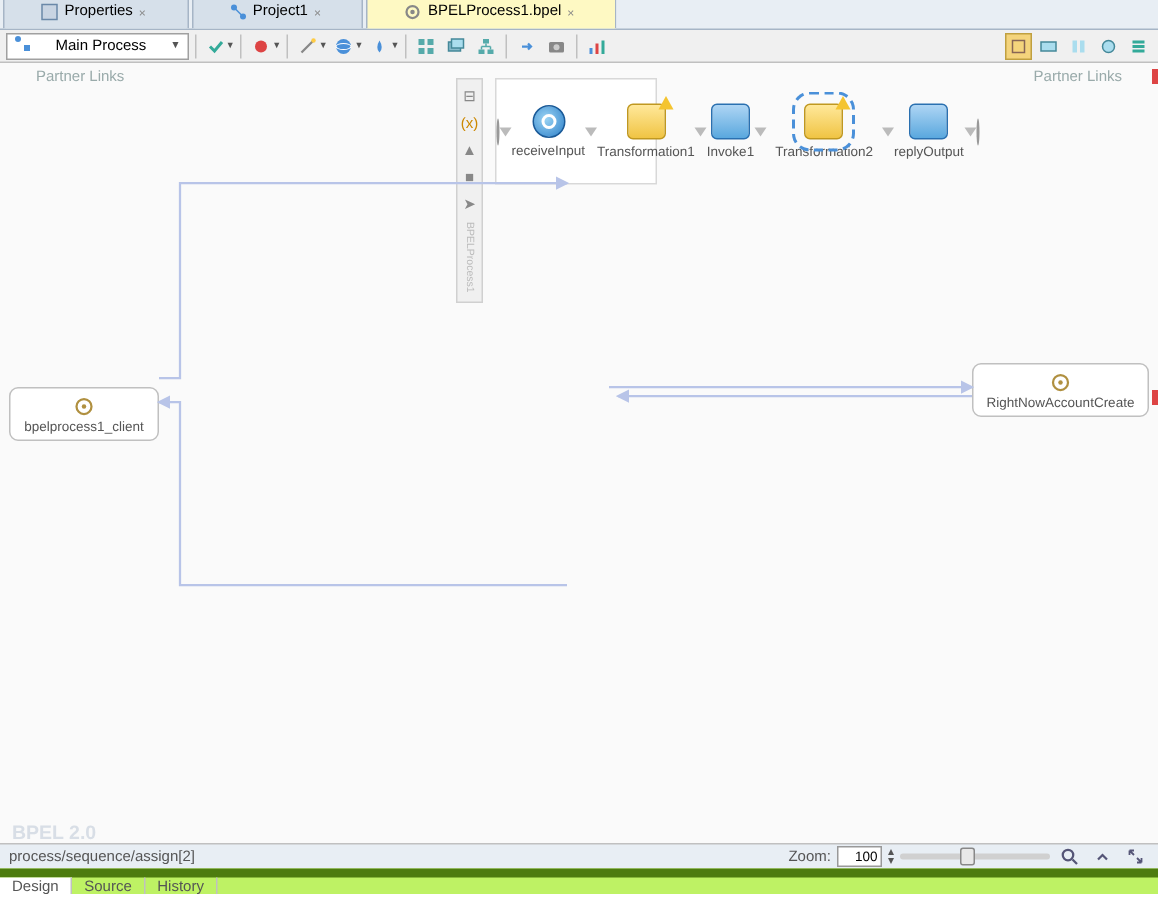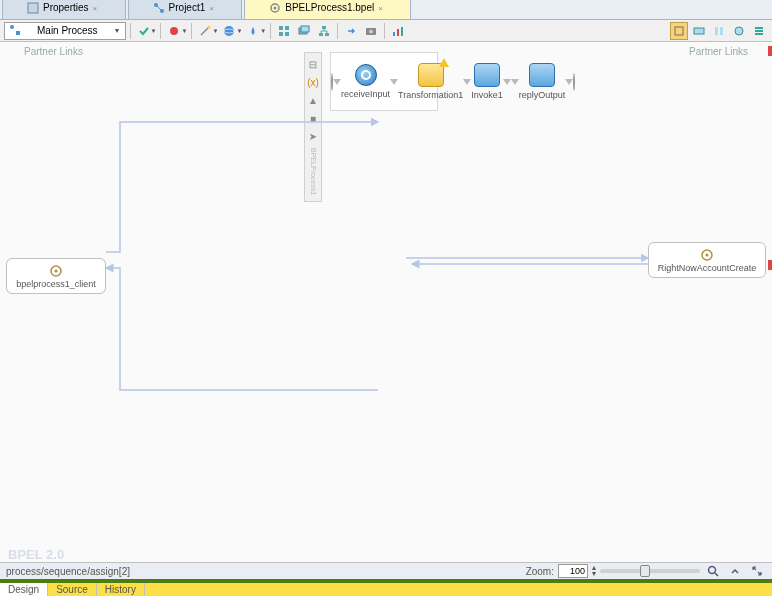--- a/index.html
+++ b/index.html
@@ -61,21 +61,21 @@
 .side-marker { position: absolute; right: 0; width: 4px; height: 10px; background: #d44; }
 
 
 .footer-path { height: 17px; background: #e8eef4; border-top: 1px solid #c0c0c0; font-size: 10px; color: #555; padding: 2px 6px; display: flex; align-items: center; }
 .footer-zoom { margin-left: auto; display: flex; align-items: center; gap: 4px; font-size: 10px; }
 .zoom-input { width: 30px; height: 14px; border: 1px solid #999; font-size: 9px; text-align: right; padding-right: 2px; }
 .zoom-slider { width: 100px; height: 4px; background: #d0d0d0; position: relative; border-radius: 2px; }
 .zoom-thumb { position: absolute; left: 40px; top: -4px; width: 10px; height: 12px; background: #e8e8e8; border: 1px solid #888; border-radius: 2px; }
 
 
-.bottom-tabs { height: 17px; display: flex; background: #fde047; border-top: 4px solid #4d7c0f; }
+.bottom-tabs { height: 17px; display: flex; background: #bef264; border-top: 6px solid #4d7c0f; }
 .btab { padding: 1px 8px; font-size: 10px; border-right: 1px solid #c0c0c0; color: #555; }
 .btab.active { background: #fff; }
 
 
 .watermark { position: absolute; left: 8px; bottom: 0; font-size: 13px; color: #d8dee6; font-weight: bold; }
 </style>
 </head>
 <body>
 
 <div class="tabs">
@@ -269,20 +269,26 @@
       <div class="node-label">Transformation1</div>
     </div>
     <div class="arrow-down"></div>
 
     <div class="node">
       <div class="node-box invoke-box"></div>
       <div class="node-label">Invoke1</div>
     </div>
     <div class="arrow-down"></div>
 
+    <div class="node selected">
+      <div class="node-box transform-box">
+        <div class="warn-badge"></div>
+      </div>
+      <div class="node-label">Transformation2</div>
+    </div>
     <div class="arrow-down"></div>
 
     <div class="node">
       <div class="node-box reply-box"></div>
       <div class="node-label">replyOutput</div>
     </div>
     <div class="arrow-down"></div>
 
     <div class="start-end"></div>
   </div>

